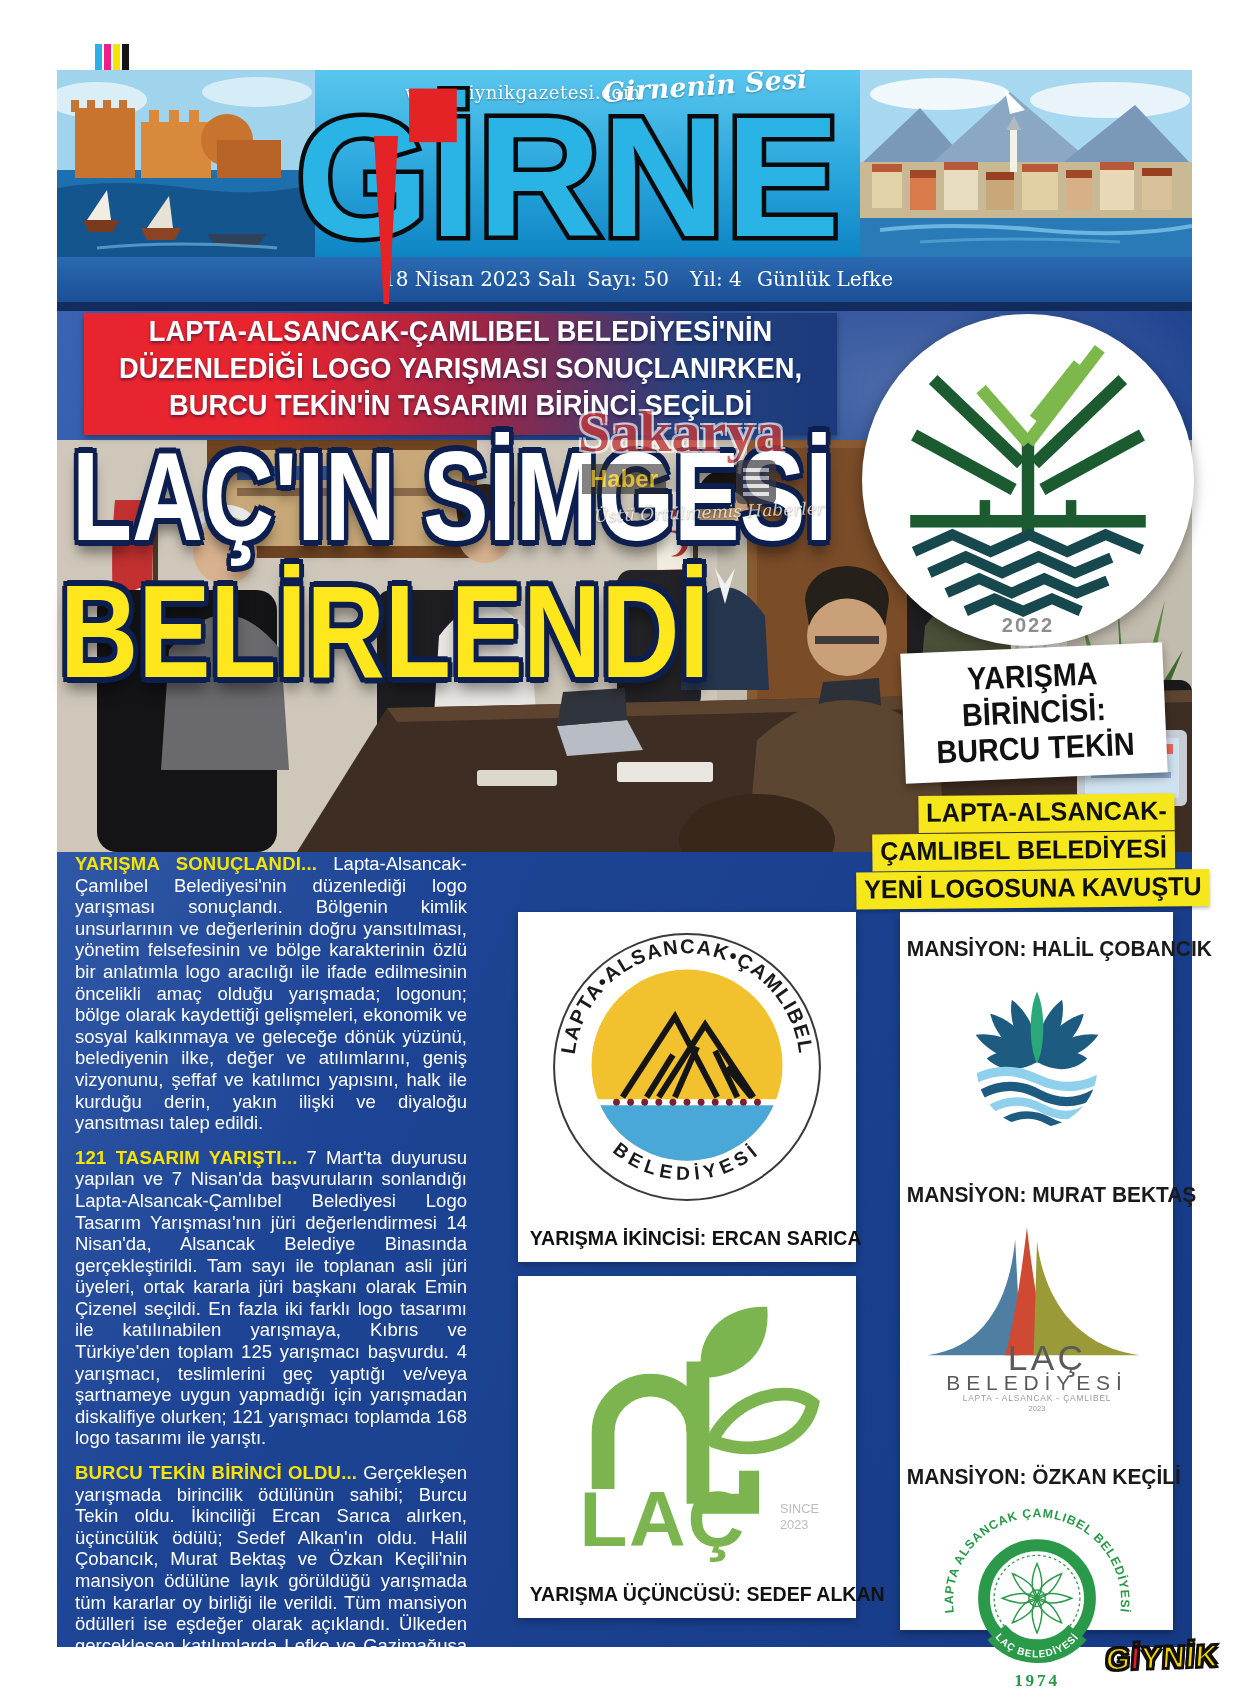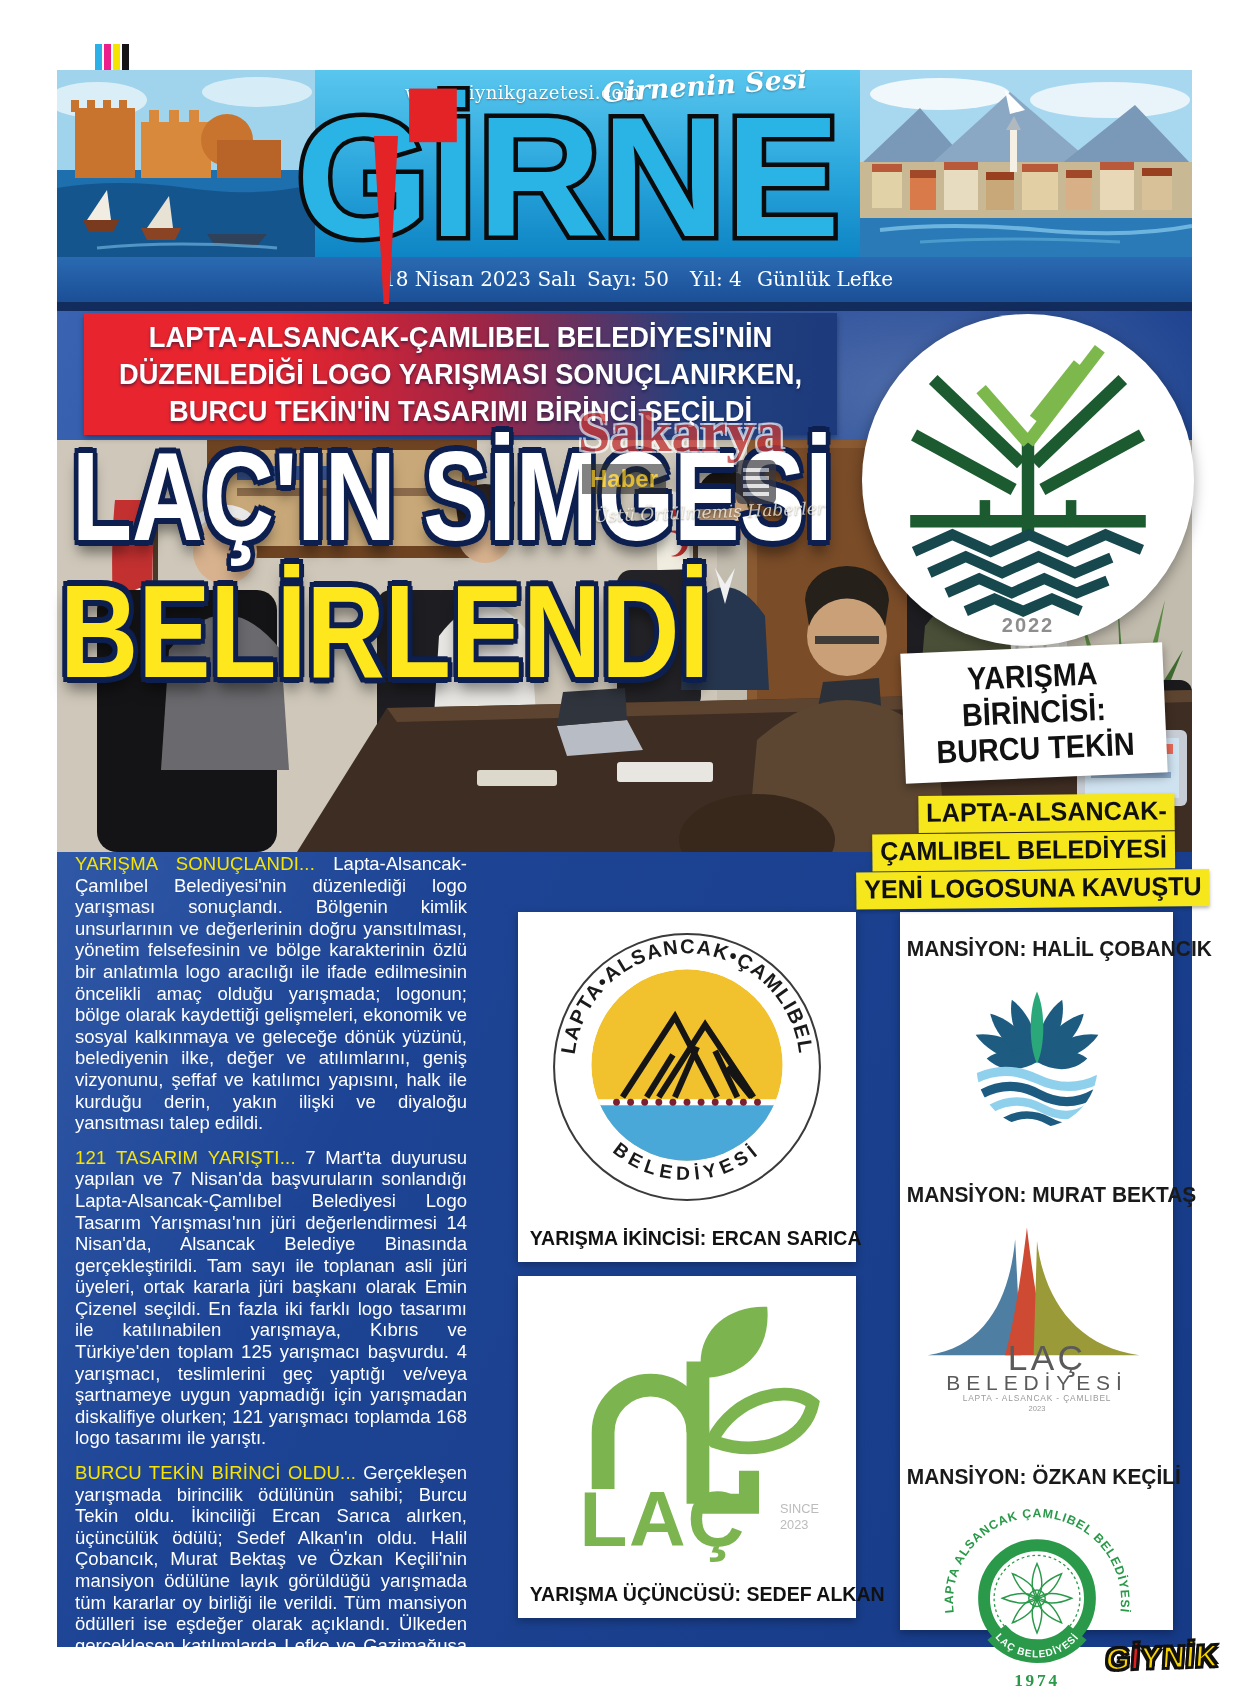--- a/index.html
+++ b/index.html
@@ -34,21 +34,21 @@
              background:radial-gradient(ellipse 600px 300px at 75% 6%,rgba(255,255,255,.22),rgba(255,255,255,0) 60%),
                         linear-gradient(115deg,#3a64b2 0%,#1d4494 38%,#163a86 100%);
              border-top:9px solid #122c5e;}
 
   
   .photo{left:57px;top:440px;width:1135px;height:412px;z-index:1;}
 
   
   .banner{left:84px;top:313px;width:753px;height:122px;z-index:2;
           background:linear-gradient(93deg,#e8242e 0%,#e8242e 26%,#a02545 52%,#24407e 80%,#1c3a7c 100%);
-          color:#fff;text-align:center;padding-top:6px;box-sizing:border-box;
+          color:#fff;text-align:center;box-sizing:border-box;
           box-shadow:0 3px 6px rgba(0,0,0,.35);}
   .banner div{font-size:29px;font-weight:bold;line-height:37px;white-space:nowrap;
               transform:scaleX(.94);text-shadow:0 2px 3px rgba(10,20,60,.55);}
 
   
   .hl{z-index:3;line-height:1;white-space:nowrap;font-weight:bold;}
   .hl>span{display:inline-block;transform:scaleX(.78);transform-origin:left center;}
   .hl1{left:72px;top:434px;font-size:126px;color:#ffffff;}
   .hl1>span{text-shadow:-5px -5px 0 #0d1f4e,5px -5px 0 #0d1f4e,-5px 5px 0 #0d1f4e,5px 5px 0 #0d1f4e,
             0 -6px 0 #0d1f4e,0 6px 0 #0d1f4e,-6px 0 0 #0d1f4e,6px 0 0 #0d1f4e,0 12px 16px rgba(0,0,0,.5);}
@@ -84,21 +84,21 @@
   
   .hilite{left:845px;top:795px;width:330px;z-index:3;text-align:right;transform:rotate(-.6deg);}
   .hilite span{display:inline-block;background:#f6e71c;color:#101010;font-weight:bold;font-size:26px;
                padding:2px 8px 4px;margin-bottom:1px;white-space:nowrap;transform:scaleX(.97);
                transform-origin:right center;box-shadow:0 2px 4px rgba(0,0,0,.3);}
 
   
   .col1{left:75px;top:853px;width:392px;z-index:2;color:#fff;font-size:18.5px;line-height:21.6px;
         text-align:justify;}
   .col1 p{margin:0 0 13px 0;}
-  .lead{color:#f8e400;font-weight:normal;letter-spacing:.2px;}
+  .lead{color:#f8e400;font-weight:bold;letter-spacing:.2px;}
 
   
   .boxA{left:518px;top:912px;width:338px;height:350px;background:#fff;z-index:2;
         box-shadow:0 3px 8px rgba(0,0,0,.3);}
   .boxB{left:518px;top:1276px;width:338px;height:342px;background:#fff;z-index:2;
         box-shadow:0 3px 8px rgba(0,0,0,.3);}
   .caption{position:absolute;left:0;right:0;bottom:12px;text-align:center;font-weight:bold;
            font-size:21px;color:#111;transform:scaleX(.93);white-space:nowrap;}
 
   

